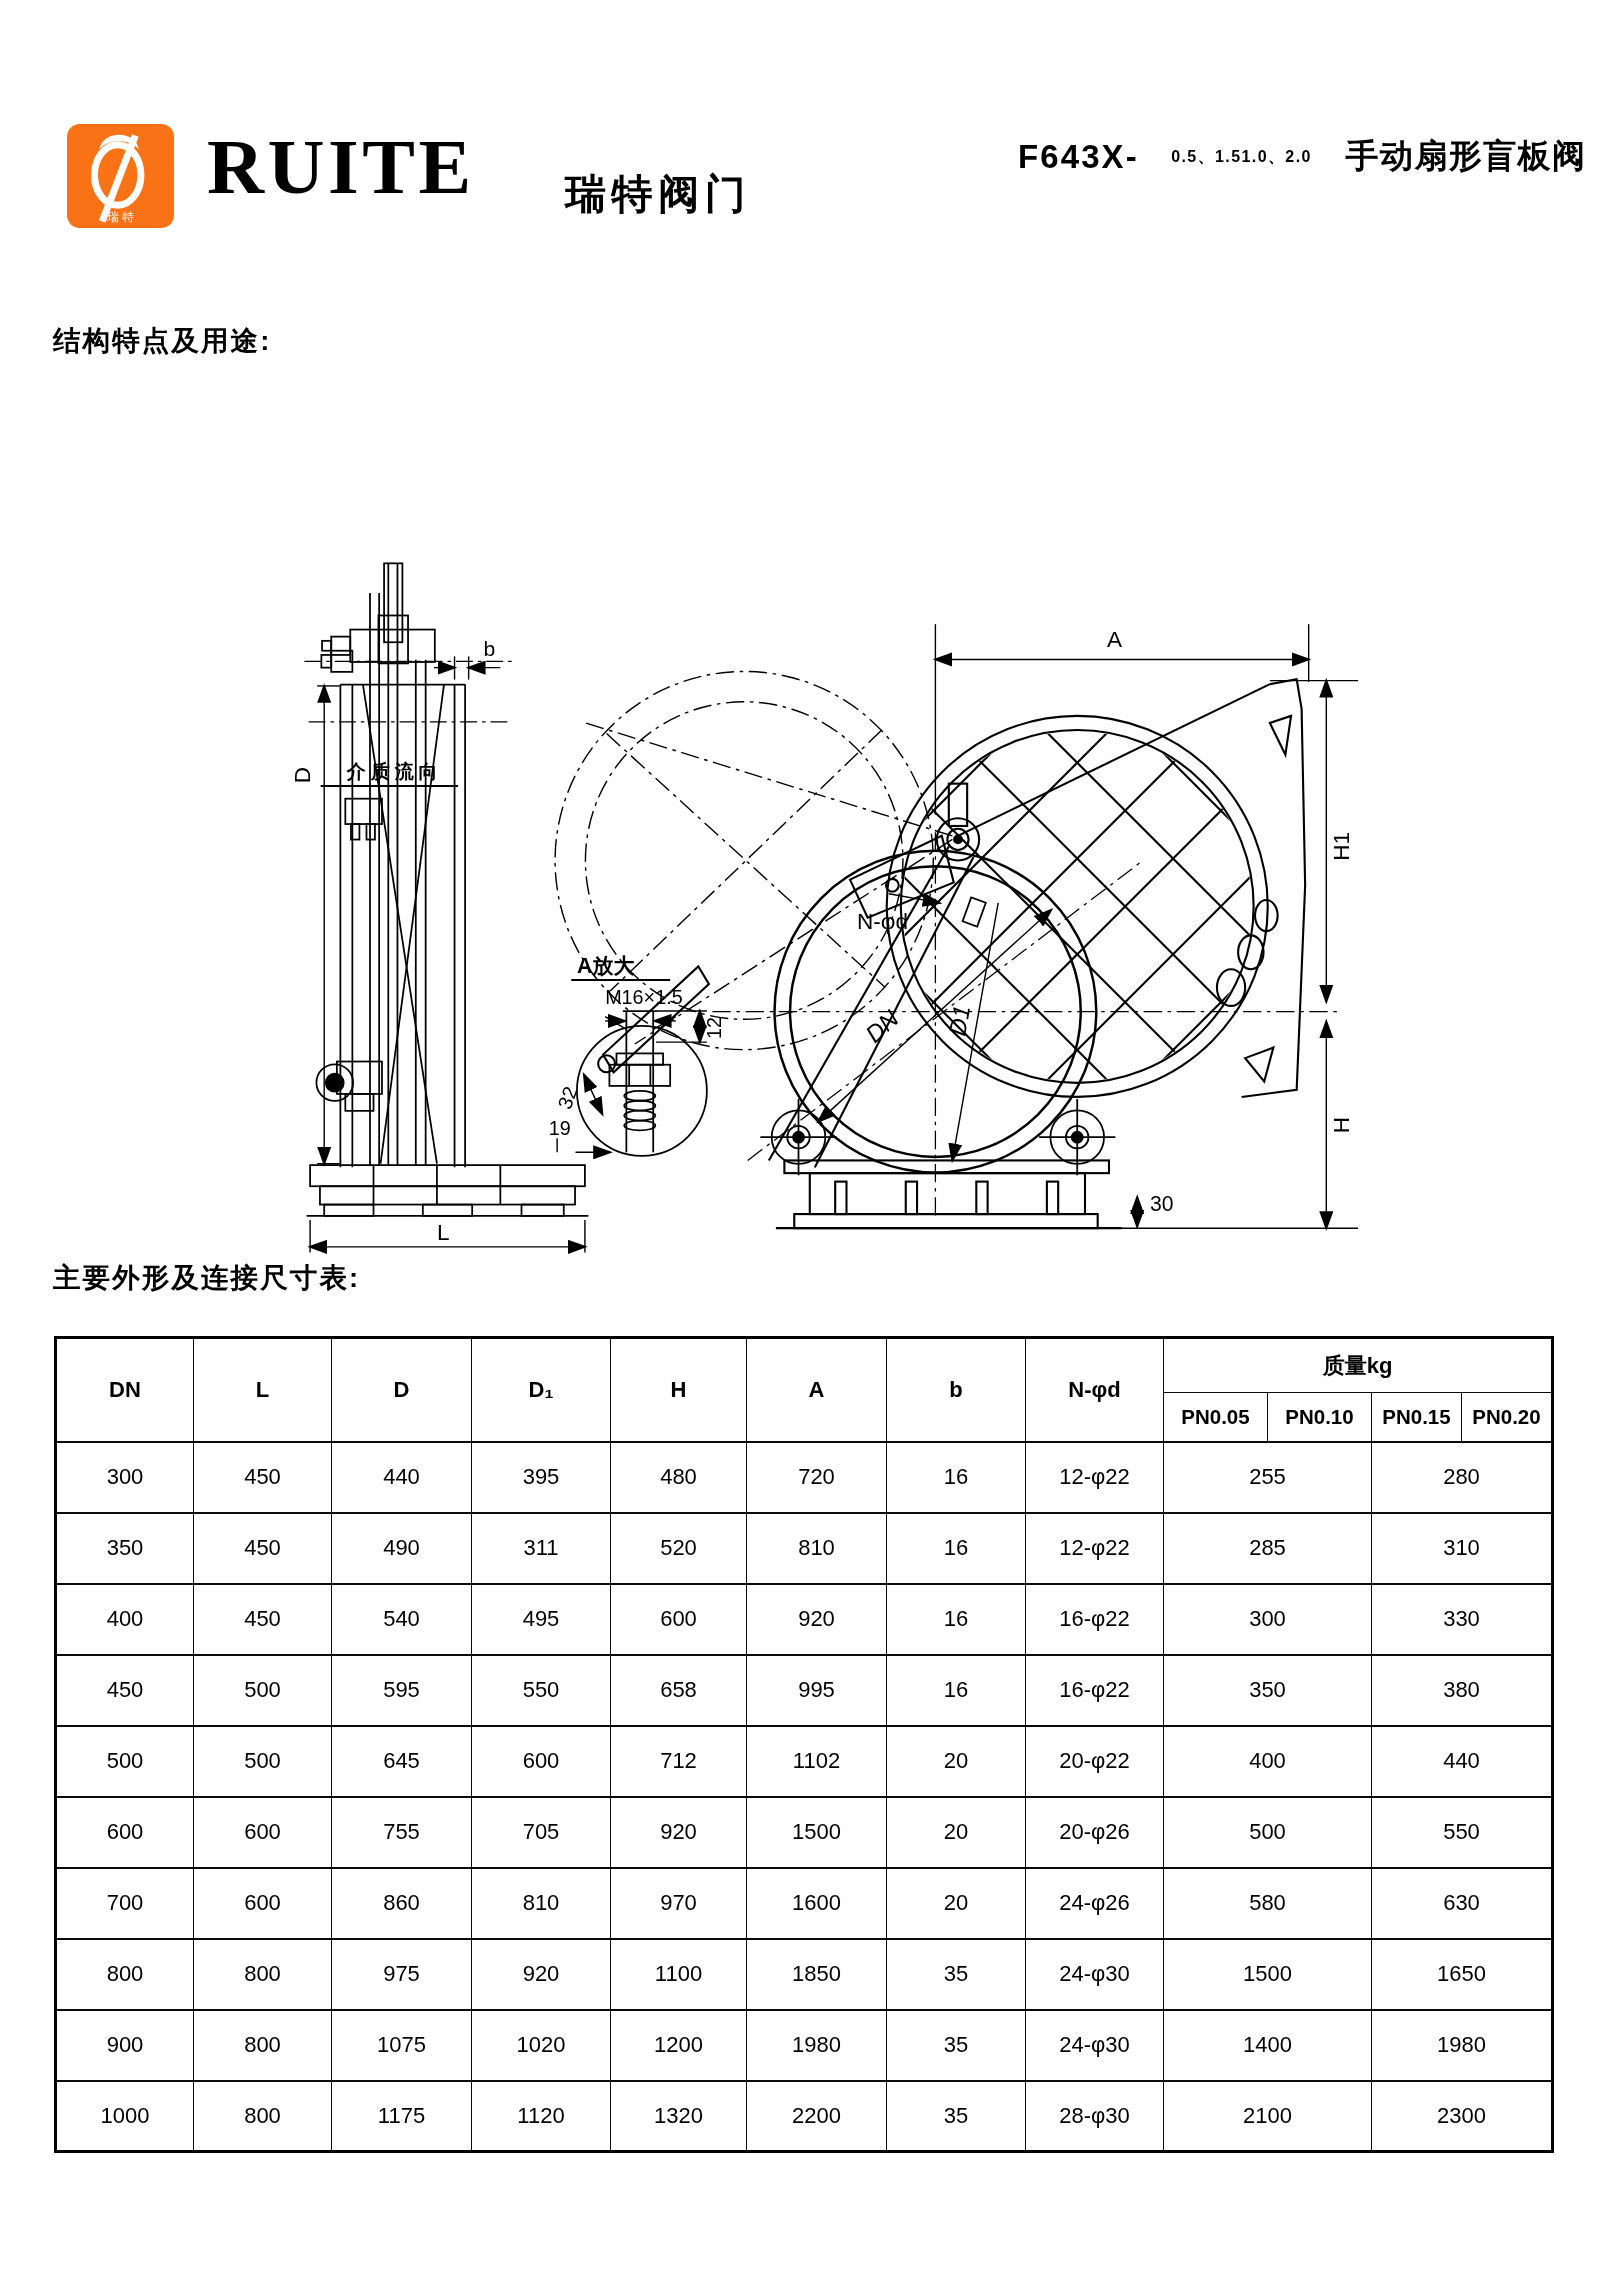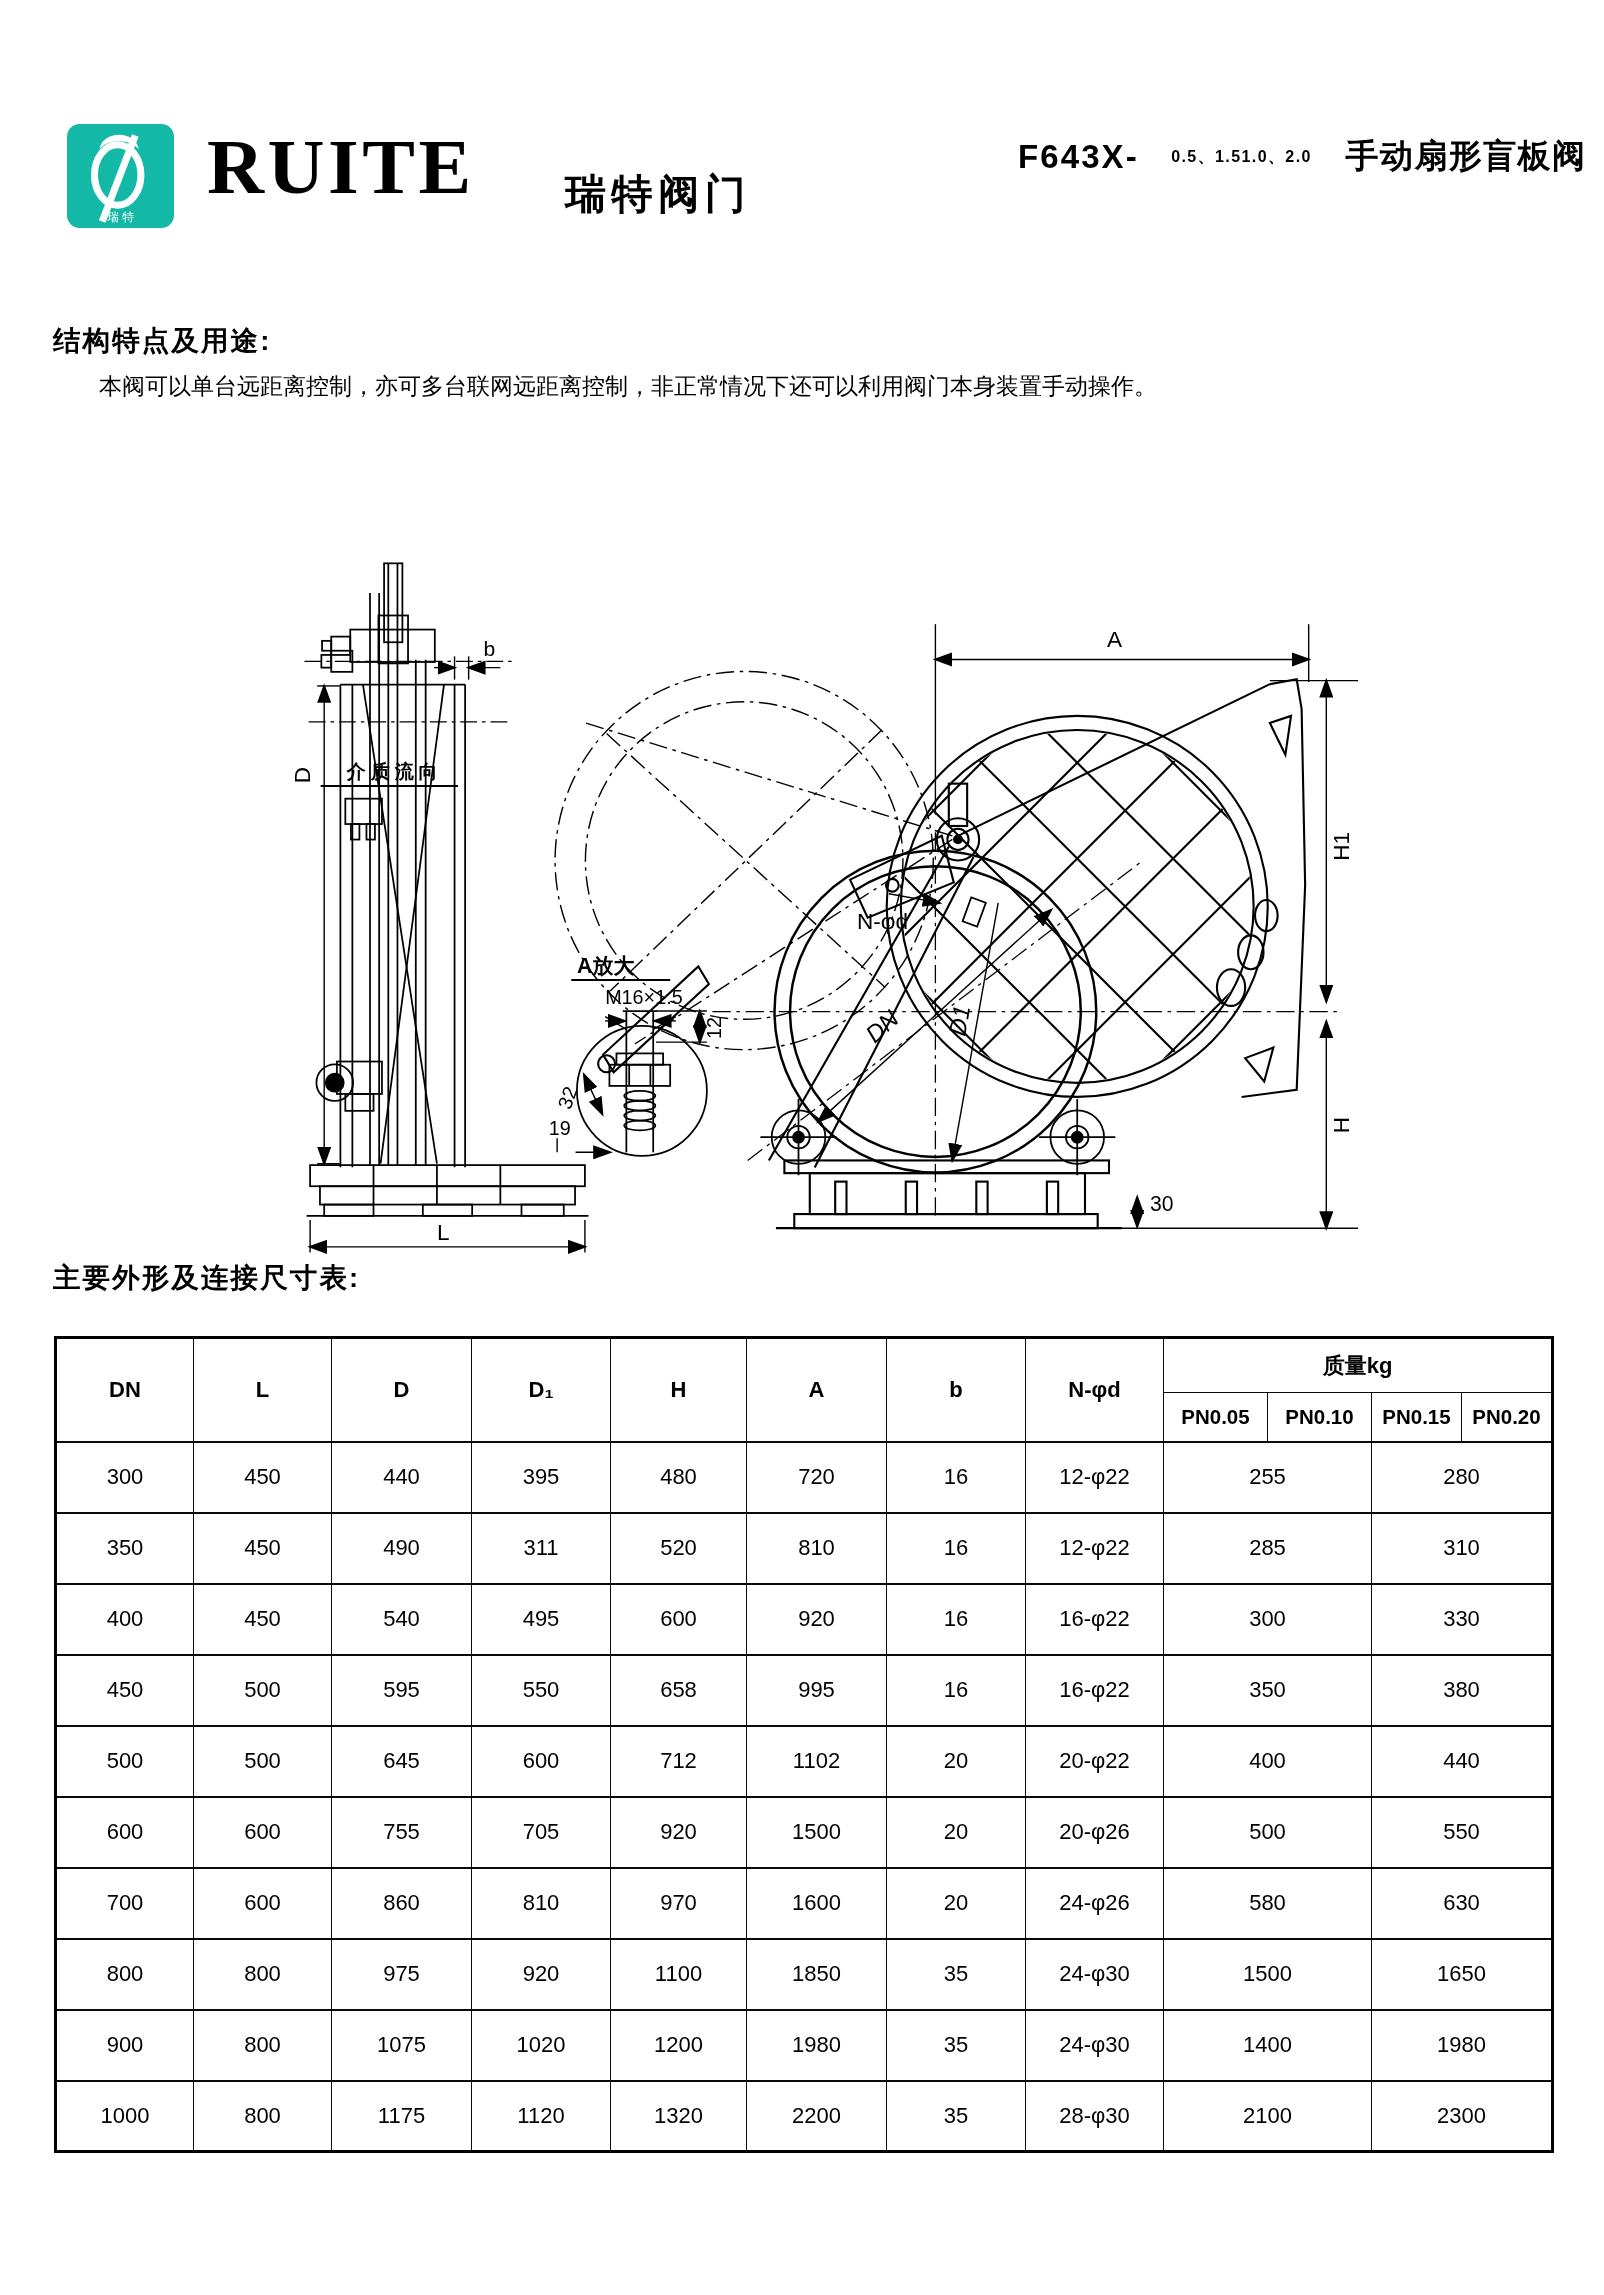--- a/index.html
+++ b/index.html
@@ -4,21 +4,21 @@
 <style>
   html,body{margin:0;padding:0;}
   body{
     width:1605px;height:2295px;position:relative;background:#fff;color:#000;
     font-family:"Liberation Sans","DejaVu Sans",sans-serif;
     -webkit-font-smoothing:antialiased;
   }
   .abs{position:absolute;}
 
   
-  #logo-box{left:67px;top:124px;width:107px;height:104px;background:#14b8a6;border-radius:12.7px;}
+  #logo-box{left:67px;top:124px;width:107px;height:104px;background:#f97316;border-radius:12.7px;}
   #logo-box svg{display:block;}
   #brand-latin{left:183px;top:120px;font-family:"Liberation Serif","DejaVu Serif",serif;
     font-weight:bold;font-size:79px;line-height:1.2;letter-spacing:3.5px;margin-left:24px;}
   #brand-cn{left:565px;top:167px;font-size:41px;font-weight:bold;letter-spacing:5.6px;}
   #model-block{left:1018px;top:134px;display:flex;align-items:center;white-space:nowrap;gap:31px;}
   #model-block .prefix{font-size:33px;font-weight:bold;letter-spacing:2.1px;}
   #model-block .stack{display:flex;flex-direction:row;font-size:16px;font-weight:bold;
     line-height:26px;letter-spacing:1.4px;margin:0 2.8px 0 1.4px;}
   #model-block .suffix{font-size:33px;font-weight:bold;letter-spacing:1.4px;}
 
@@ -61,21 +61,20 @@
   <span class="prefix">F643X-</span>
   <span class="stack">
     <span>0.5、1.5</span>
     <span>1.0、2.0</span>
   </span>
   <span class="suffix">手动扇形盲板阀</span>
 </div>
 
 <div class="abs" id="features-heading">结构特点及用途:</div>
 <div class="abs" id="features-body">
-  <p>本阀可以单台远距离控制，亦可多台联网远距离控制，非正常情况下还可以利用阀门本身装置手动操作。</p>
 </div>
 
 <svg class="abs drawing" style="left:296px;top:550px;" width="303" height="713" viewBox="0 0 430 1010">
   <defs>
     <marker id="arS" markerWidth="14" markerHeight="10" refX="12" refY="5" orient="auto-start-reverse">
       <path d="M0,0L14,5L0,10z" fill="#000"></path>
     </marker>
   </defs>
   <g stroke="#000" stroke-width="2.5" fill="none">
 

